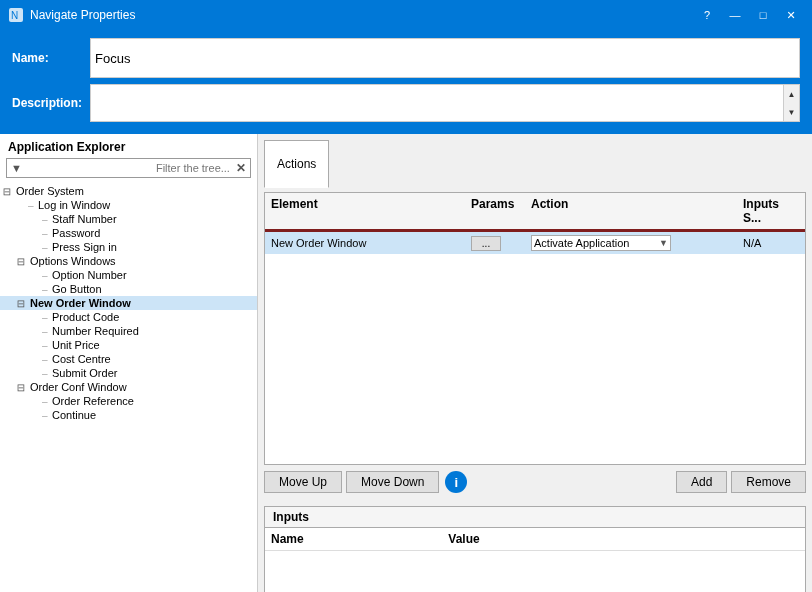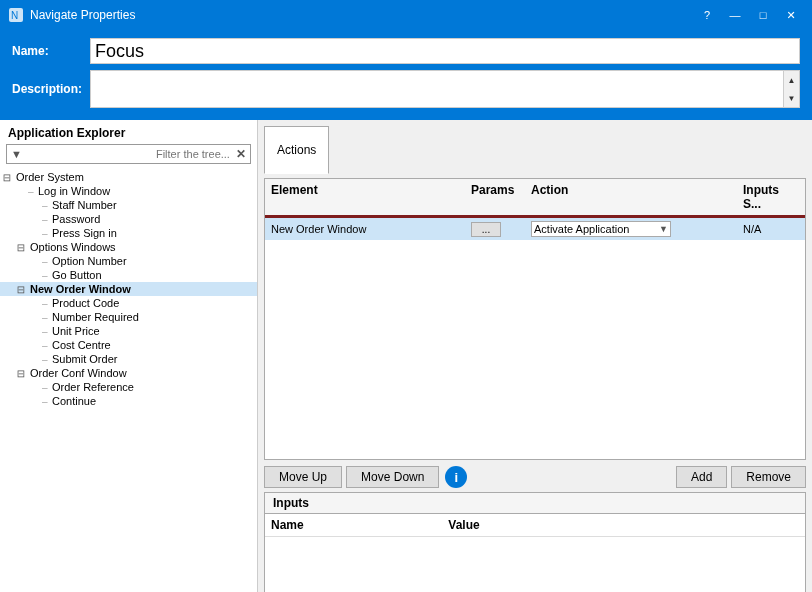--- a/index.html
+++ b/index.html
@@ -60,22 +60,22 @@
     .header-label {
       color: white;
       font-size: 12px;
       padding-right: 8px;
       font-weight: 600;
     }
     .header-input {
       background: white;
       border: 1px solid #ccc;
       padding: 2px 4px;
-      font-size: 18px;
-      height: 26px;
+      font-size: 13px;
+      height: 40px;
     }
     .header-textarea-wrapper {
       position: relative;
       height: 38px;
     }
     .header-textarea {
       width: 100%;
       height: 38px;
       background: white;
       border: 1px solid #ccc;
@@ -278,21 +278,21 @@
     .action-dropdown-arrow {
       font-size: 9px;
       color: #555;
     }
 
     
     .actions-buttons-row {
       display: flex;
       align-items: center;
       gap: 4px;
-      margin-bottom: 4px;
+      margin-bottom: 13px;
     }
     .btn {
       padding: 3px 14px;
       background: #e0e0e0;
       border: 1px solid #aaa;
       font-size: 12px;
       cursor: pointer;
       color: #000;
     }
     .info-icon {

